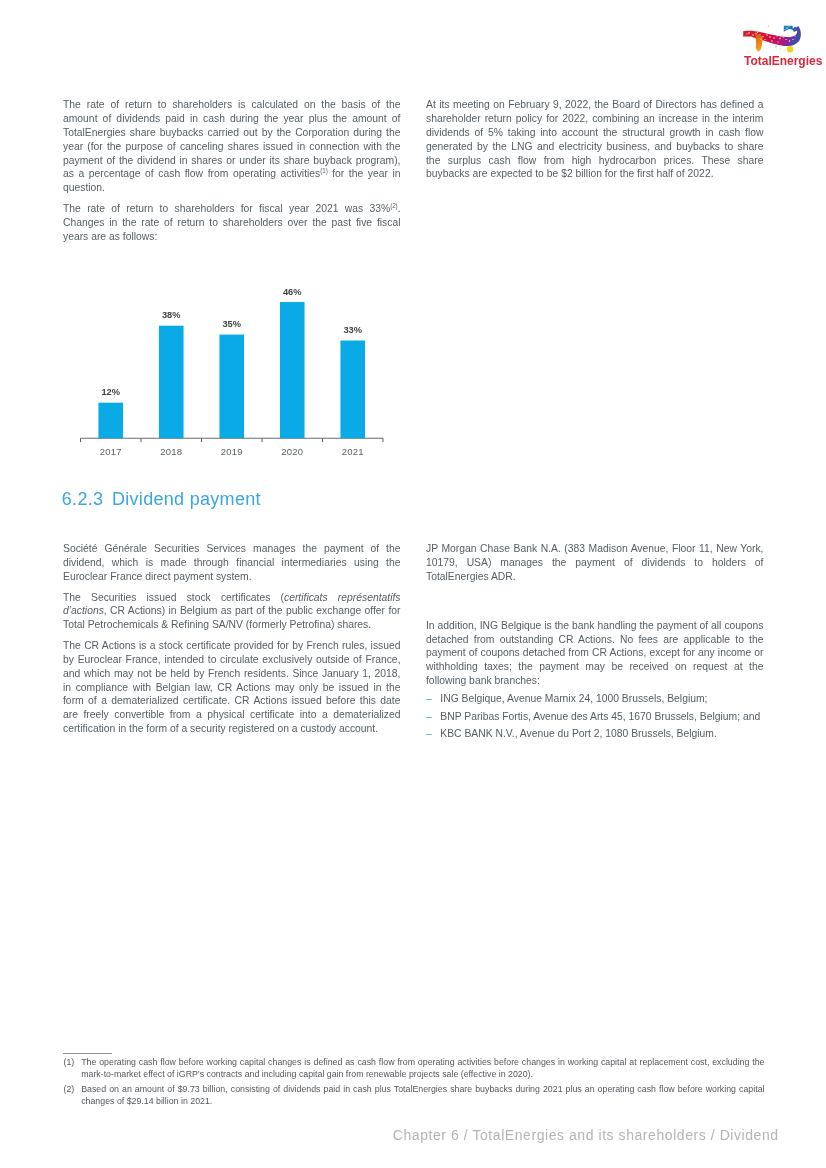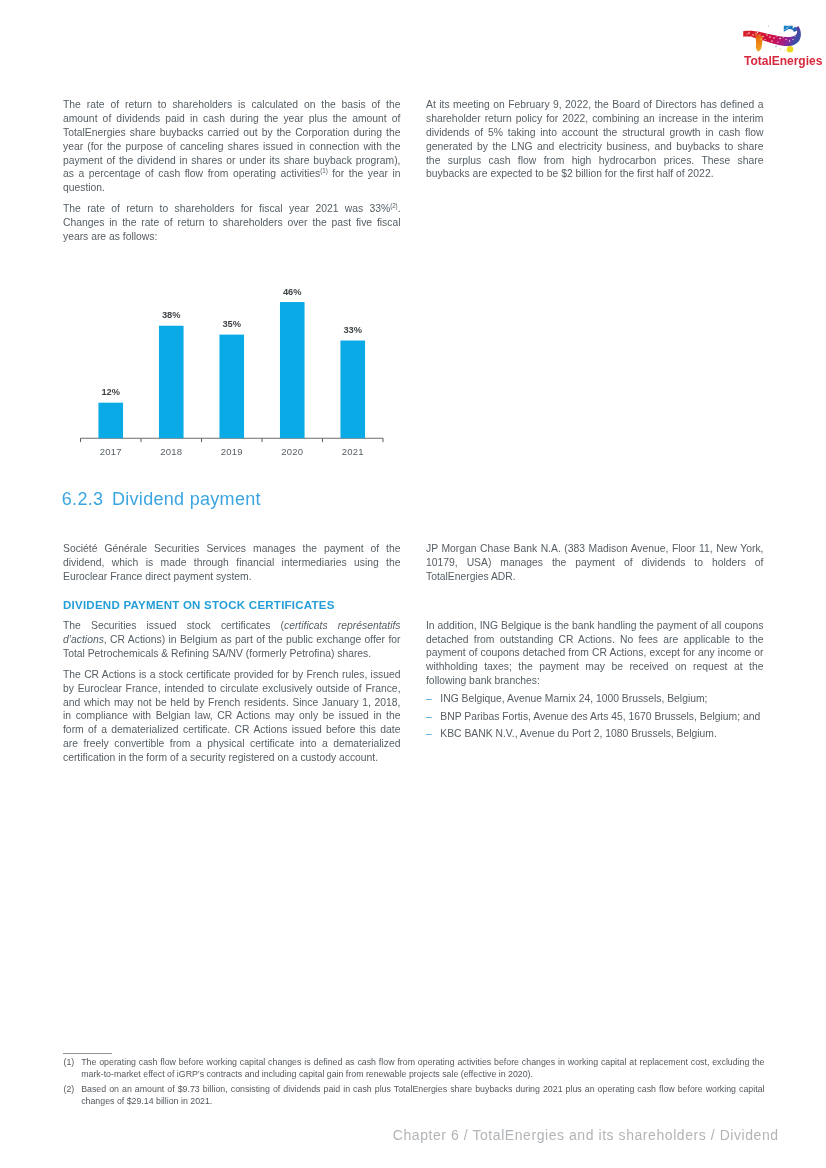--- a/index.html
+++ b/index.html
@@ -198,21 +198,20 @@
         <rect x="280.45" y="62.52" width="24.6" height="97.68" fill="#0aaae6"></rect>
         <text x="292.75" y="55.22" text-anchor="middle" font-family="Liberation Sans, sans-serif" font-size="9.3" font-weight="bold" fill="#3f4447">33%</text>
         <text x="292.75" y="177.20" text-anchor="middle" font-family="Liberation Sans, sans-serif" font-size="9.5" fill="#586065" letter-spacing="0.25">2021</text>
       </svg>
   </div>
 
   <div class="h3"><span class="num">6.2.3</span><span>Dividend payment</span></div>
 
   <div class="sec-left">
     <p class="body">Société Générale Securities Services manages the payment of the dividend, which is made through financial intermediaries using the Euroclear France direct payment system.</p>
-    <div class="h4">DIVIDEND PAYMENT ON STOCK CERTIFICATES</div>
     <p class="body"><span>The Securities issued stock certificates (</span><i>certificats représentatifs d’actions</i><span>, CR Actions) in Belgium as part of the public exchange offer for Total Petrochemicals &amp; Refining SA/NV (formerly Petrofina) shares.</span></p>
     <p class="body last">The CR Actions is a stock certificate provided for by French rules, issued by Euroclear France, intended to circulate exclusively outside of France, and which may not be held by French residents. Since January 1, 2018, in compliance with Belgian law, CR Actions may only be issued in the form of a dematerialized certificate. CR Actions issued before this date are freely convertible from a physical certificate into a dematerialized certification in the form of a security registered on a custody account.</p>
   </div>
 
   <div class="sec-right">
     <p class="body">JP Morgan Chase Bank N.A. (383 Madison Avenue, Floor 11, New York, 10179, USA) manages the payment of dividends to holders of TotalEnergies ADR.</p>
     <p class="body p-ing">In addition, ING Belgique is the bank handling the payment of all coupons detached from outstanding CR Actions. No fees are applicable to the payment of coupons detached from CR Actions, except for any income or withholding taxes; the payment may be received on request at the following bank branches:</p>
     <ul class="dashlist">
       <li><span class="dash">–</span><span>ING Belgique, Avenue Marnix 24, 1000 Brussels, Belgium;</span></li>
       <li><span class="dash">–</span><span>BNP Paribas Fortis, Avenue des Arts 45, 1670 Brussels, Belgium; and</span></li>

